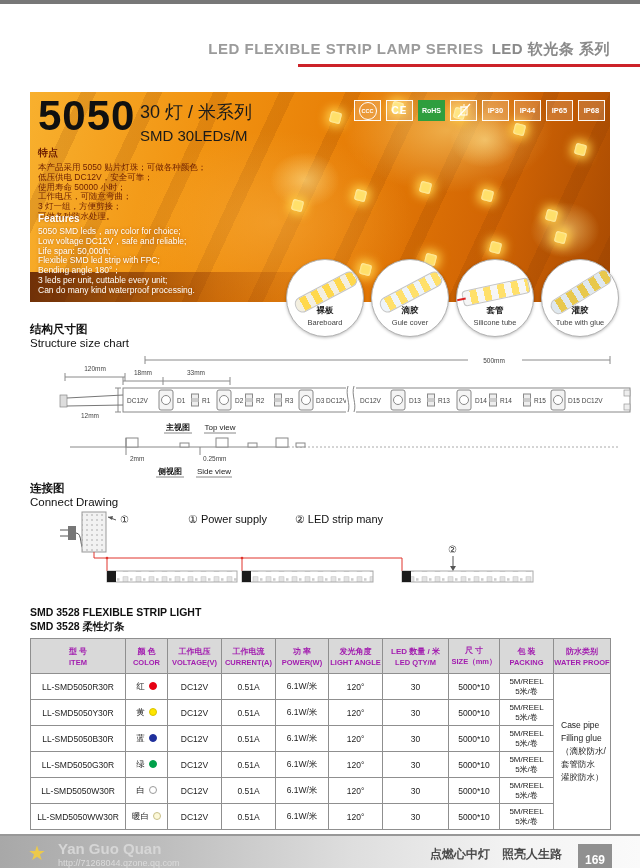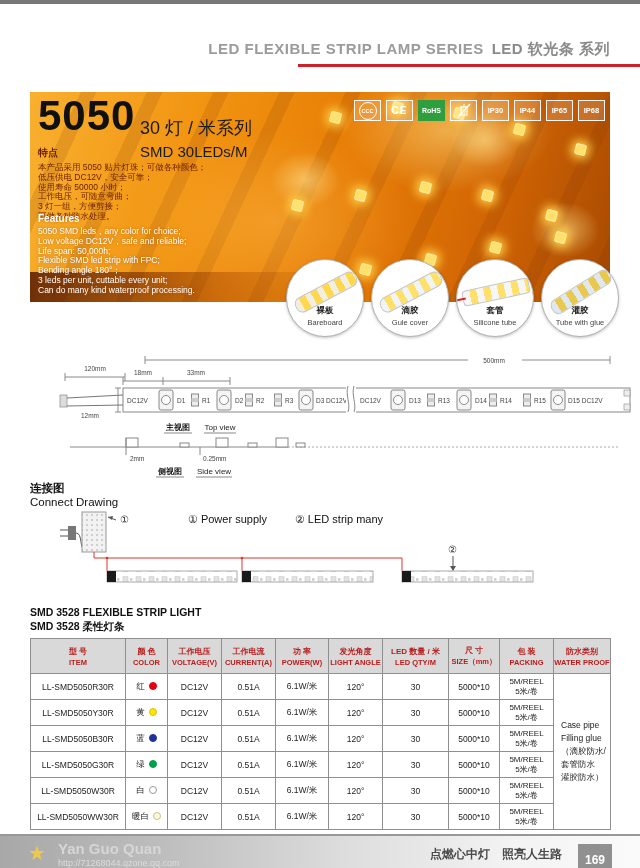--- a/index.html
+++ b/index.html
@@ -22,21 +22,21 @@
   .hero::after{content:"";position:absolute;left:0;bottom:0;width:54%;height:30px;
       background:linear-gradient(90deg, rgba(78,18,0,.8), rgba(140,45,0,.35) 60%, transparent);}
   .chip{position:absolute;width:11px;height:11px;background:#ffe06a;border-radius:2px;
       transform:rotate(14deg);
       box-shadow:0 0 10px 4px rgba(255,205,70,.9), inset 0 0 2px #fff;}
   .glow{position:absolute;width:70px;height:56px;border-radius:50%;
       background:radial-gradient(rgba(255,232,150,.55), transparent 70%);}
 
   .hero-model{position:absolute;left:8px;top:2px;font-size:42px;font-weight:700;
       color:#101010;letter-spacing:1px;line-height:44px;}
-  .hero-series{position:absolute;left:110px;top:24px;color:#1a1a1a;}
+  .hero-series{position:absolute;left:110px;top:8px;color:#1a1a1a;}
   .hero-series .l1{font-size:18px;}
   .hero-series .l2{font-size:15px;margin-top:3px;}
 
   .badges{position:absolute;top:8px;right:5px;display:flex;gap:5px;z-index:5;padding-left:28px;}
   .badge{width:27px;height:21px;border:1px solid rgba(255,255,255,.95);
       background:rgba(255,255,255,.16);color:#fff;font-size:7.5px;font-weight:bold;
       display:flex;align-items:center;justify-content:center;box-sizing:border-box;}
   .badge.ce{font-size:10px;letter-spacing:1px;}
   .badge.rohs{background:#2e9e3e;border-color:#2e9e3e;font-size:7px;}
   .ccc-circle{width:16px;height:16px;border:1px solid #fff;border-radius:50%;
@@ -79,21 +79,21 @@
   svg .callout{font-size:10px;fill:#333;}
   .legend{position:absolute;left:188px;top:509px;display:flex;gap:28px;
       font-size:11px;color:#111;z-index:3;}
 
   
   .table-title{position:absolute;left:30px;top:601px;color:#111;line-height:14px;
       font-size:10.5px;font-weight:bold;}
   table.spec{position:absolute;left:30px;top:634px;width:580px;border-collapse:collapse;
       table-layout:fixed;}
   .spec th,.spec td{border:1px solid #8f8f8f;text-align:center;vertical-align:middle;padding:0;}
-  .spec thead th{background:#d9d9d9;height:34px;color:#b91c1c;}
+  .spec thead th{background:#d9d9d9;height:34px;color:#a21caf;}
   .spec thead .cn{font-size:8px;font-weight:bold;}
   .spec thead .en{font-size:7.5px;font-weight:bold;margin-top:1px;}
   .spec tbody td{height:25px;font-size:8.5px;color:#222;background:#fff;}
   .dot{display:inline-block;width:8px;height:8px;border-radius:50%;vertical-align:-1px;
       margin-left:4px;border:1px solid transparent;box-sizing:border-box;}
   .pack div{font-size:8px;line-height:10px;}
   td.wp{text-align:left;padding-left:7px;font-size:8.5px;line-height:13px;}
 
   
   .footer{position:absolute;left:0;top:830px;width:640px;height:38px;
@@ -210,20 +210,24 @@
       </div>
   </div>
   <div class="variant" style="left:541px;">
     <div class="mini-strip v3"></div>
     <div class="cap">
         <div class="cn">灌胶</div>
     <div class="en">Tube with glue</div>
       </div>
   </div>
 
+  <div class="sec-title" style="top:318px;">
+    <div class="cn">结构尺寸图</div>
+    <div class="en">Structure size chart</div>
+  </div>
 
   <svg class="structure-svg" viewBox="0 0 610 130">
     <g stroke="#8a8a8a" stroke-width="1" fill="none">
       <line x1="115" y1="10" x2="438" y2="10"></line>
         <line x1="492" y1="10" x2="580" y2="10"></line>
       <line x1="115" y1="6" x2="115" y2="14"></line>
         <line x1="580" y1="6" x2="580" y2="14"></line>
       <line x1="35" y1="27" x2="95" y2="27"></line>
         <line x1="35" y1="23" x2="35" y2="31"></line>
         <line x1="95" y1="23" x2="95" y2="31"></line>

